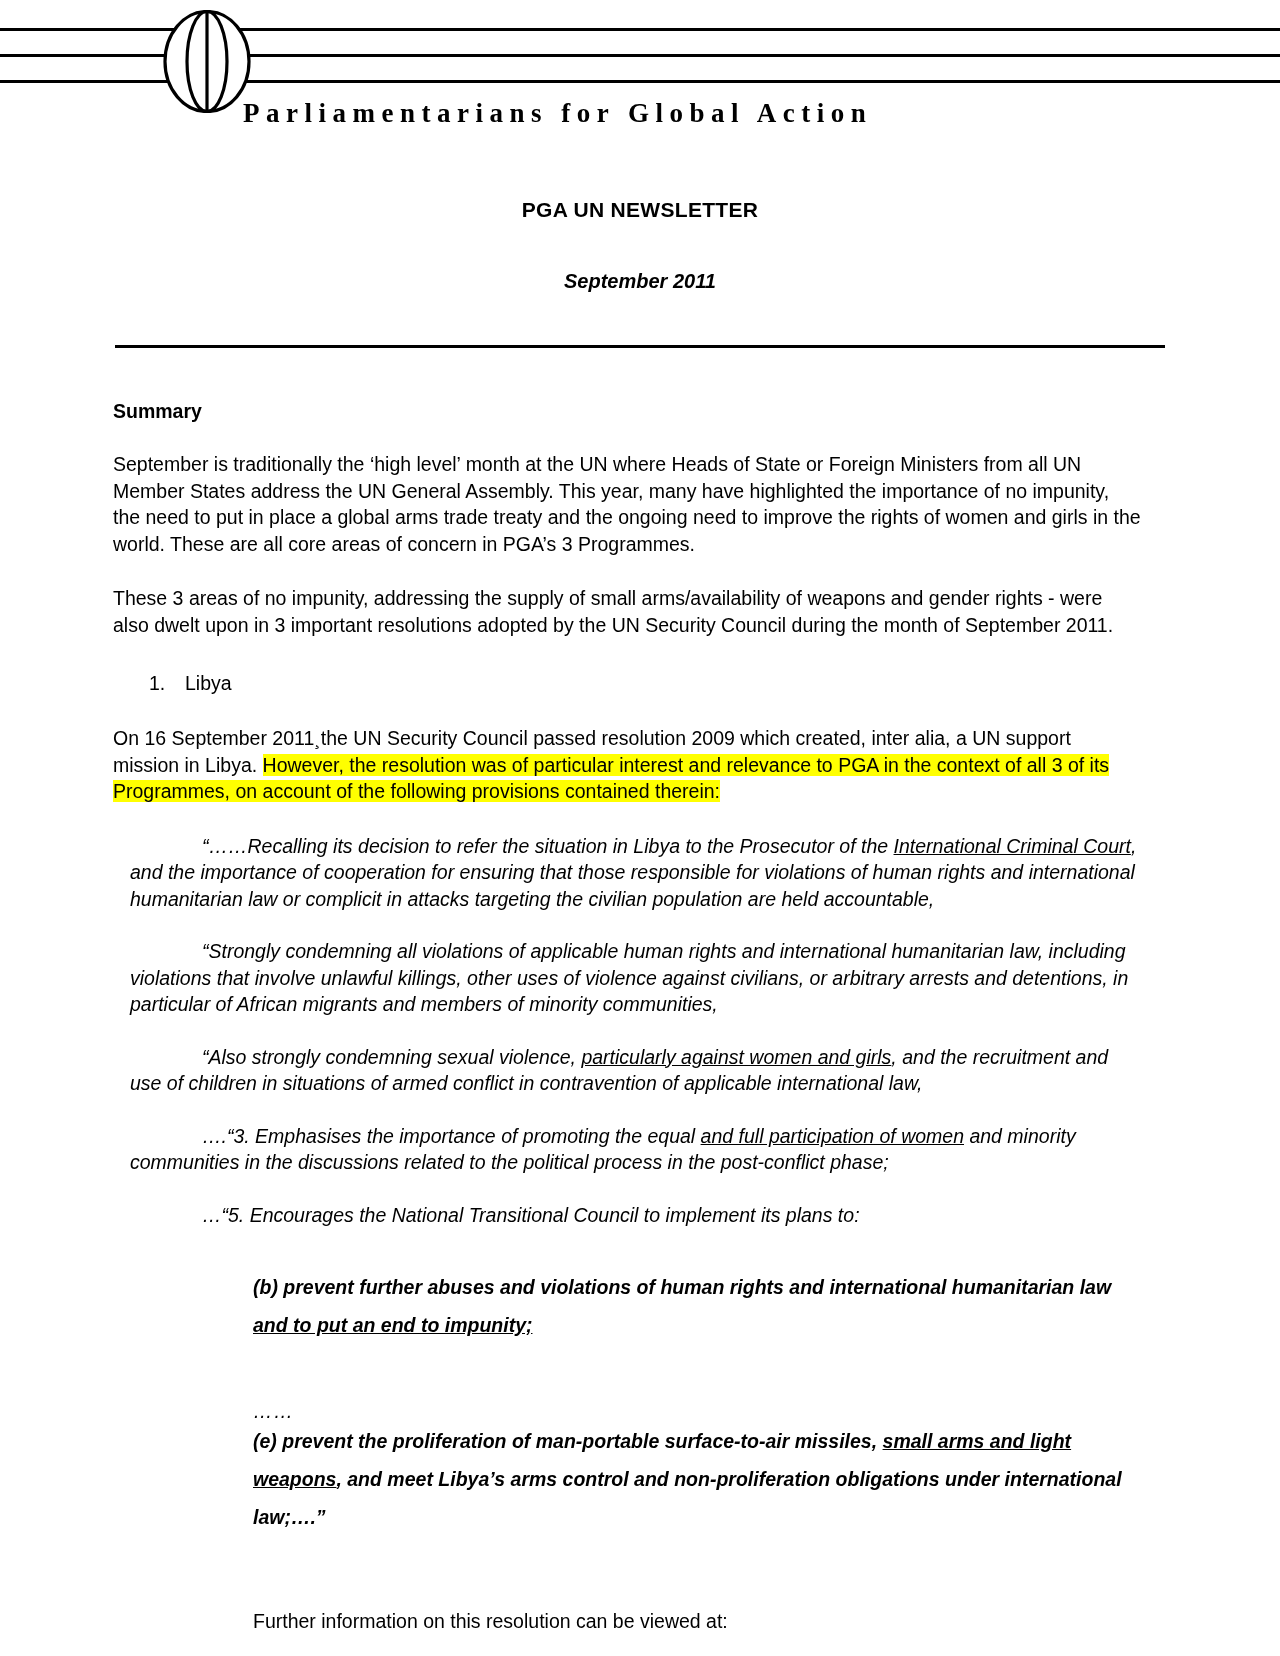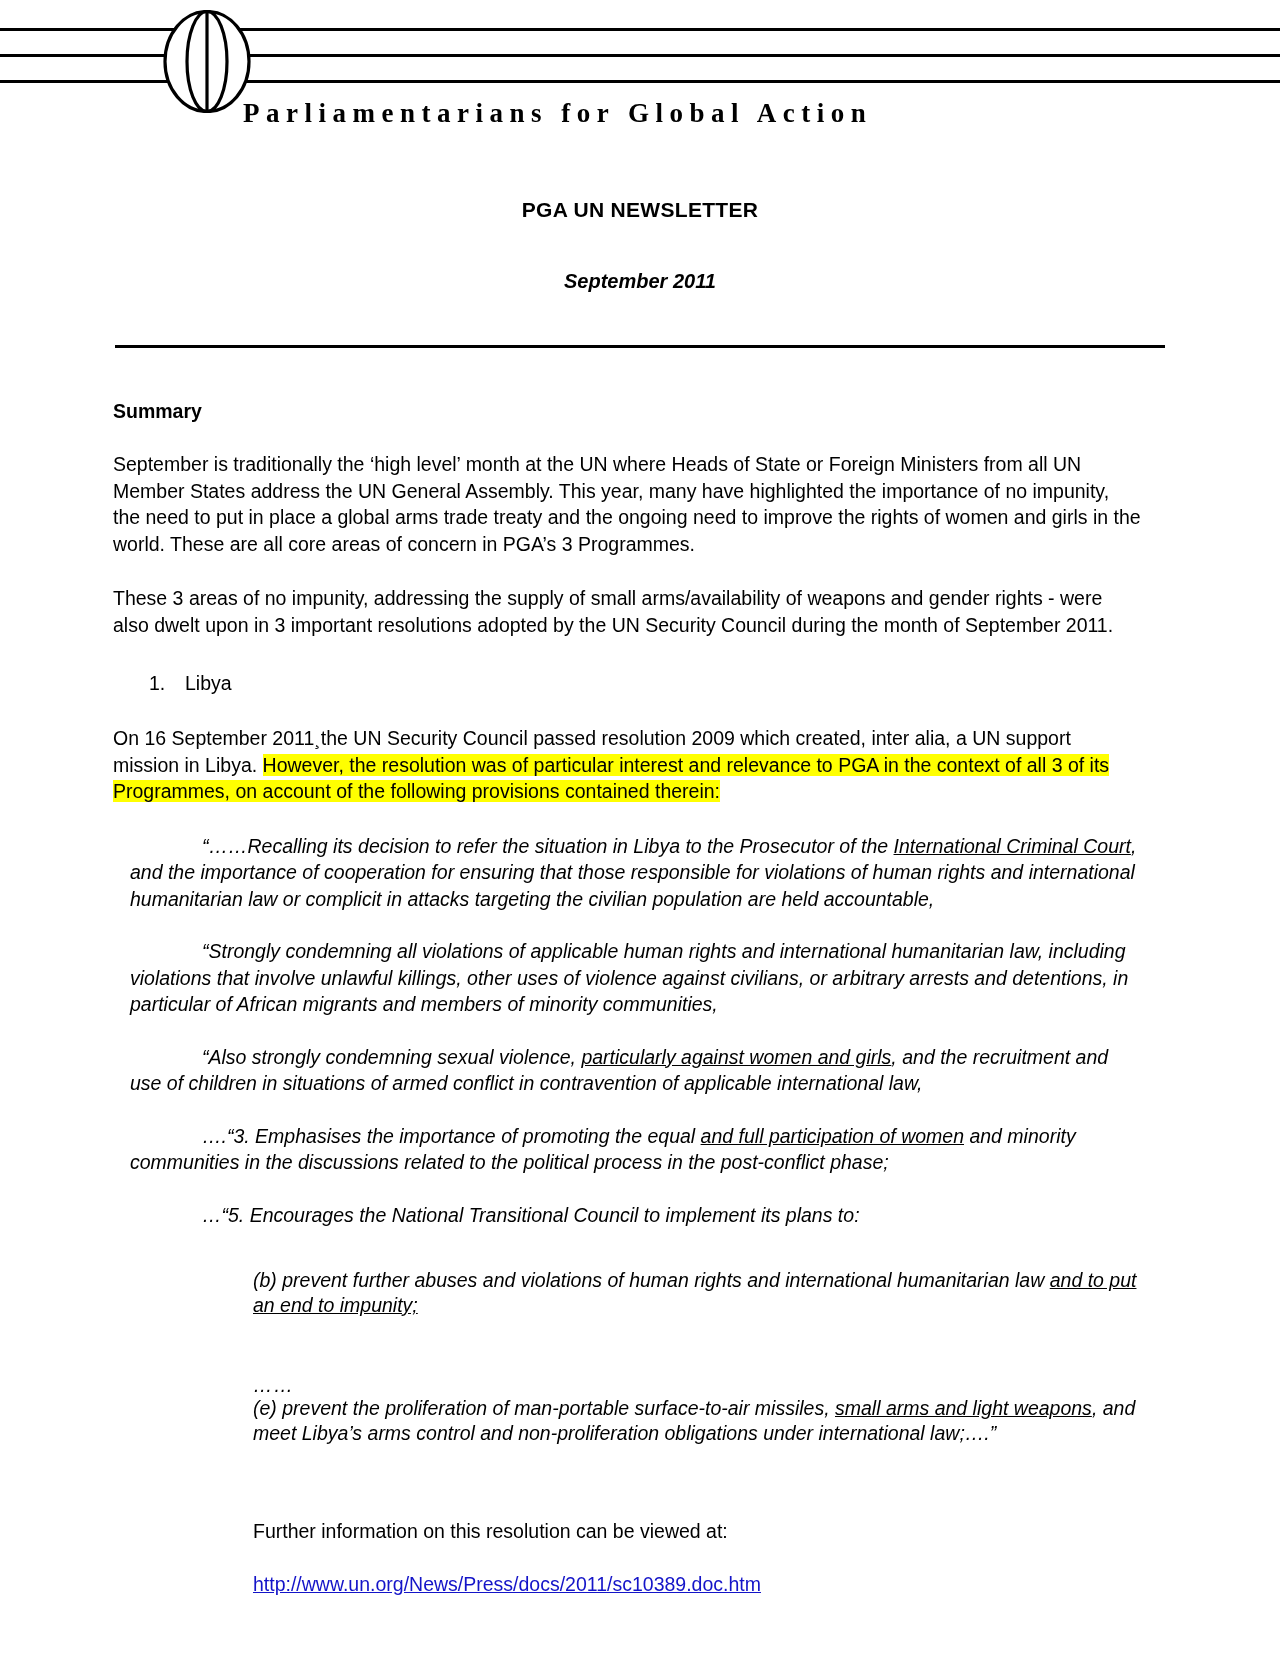--- a/index.html
+++ b/index.html
@@ -126,23 +126,24 @@
     font-size: 19.5px;
     font-style: italic;
     line-height: 26.5px;
     margin: 0 0 26px 17px;
     text-indent: 72px;
   }
 
   p.sub-item {
     font-size: 19.5px;
     font-style: italic;
-    line-height: 25px;
+    line-height: 38px;
     margin: 0 0 26px 0;
     padding-left: 140px;
+    font-weight: bold;
   }
   p.ellipsis {
     font-size: 19.5px;
     font-style: italic;
     line-height: 22px;
     margin: 0;
     padding-left: 140px;
     letter-spacing: 1px;
   }
 

